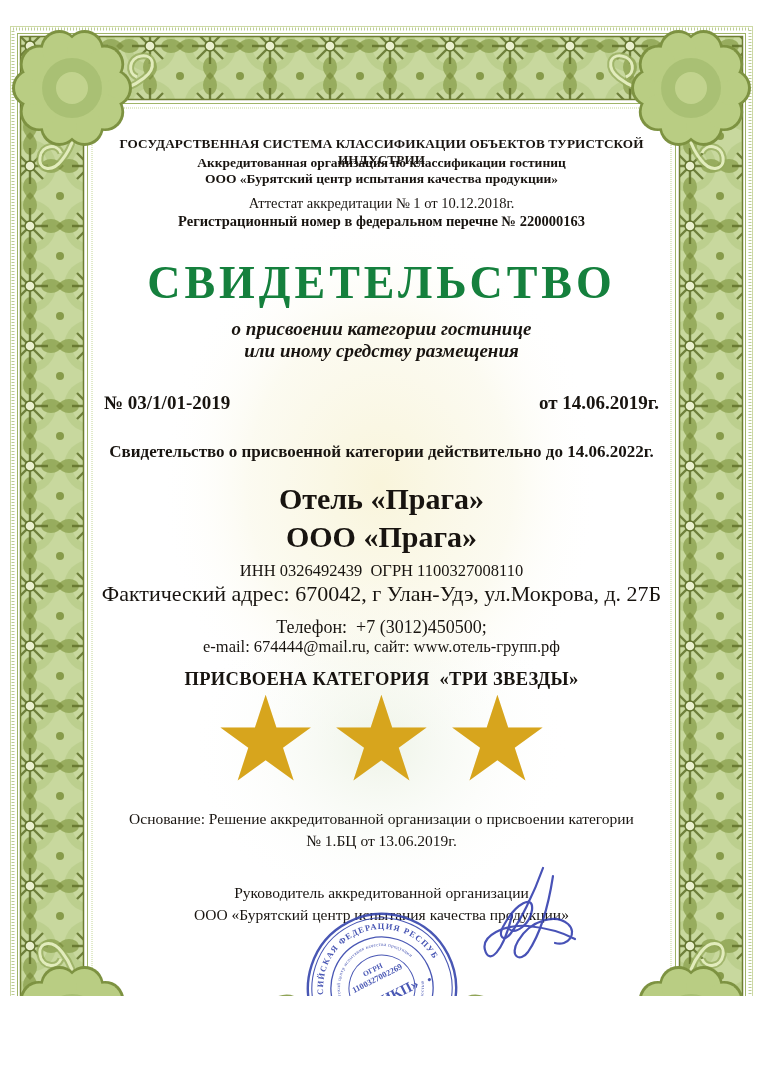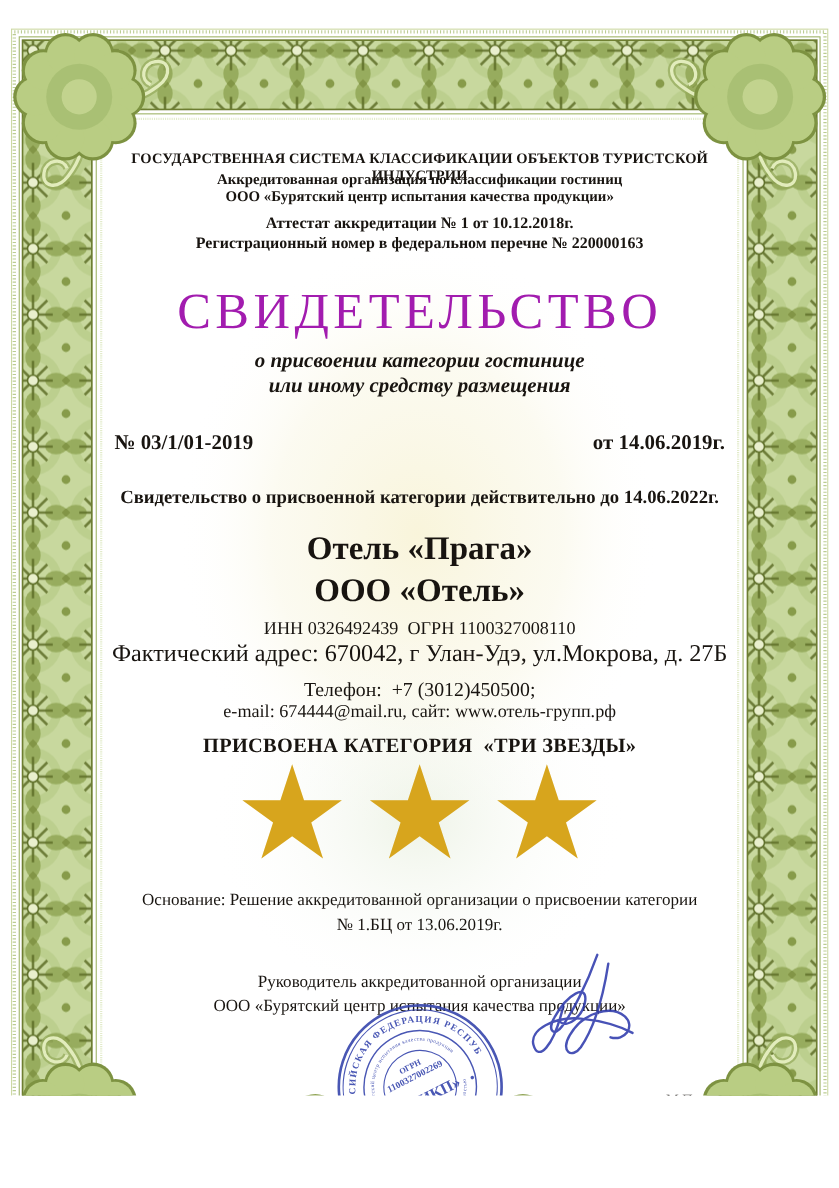--- a/index.html
+++ b/index.html
@@ -10,23 +10,23 @@
     color:#181410;
   }
   .frame-svg,.overlay-svg{position:absolute;left:0;top:0;width:763px;height:1080px;}
   .frame-svg{z-index:1;}
   .content{position:absolute;left:98px;top:0;width:567px;height:1080px;z-index:2;}
   .content > div{position:absolute;width:100%;text-align:center;}
   .pre{white-space:pre-wrap;}
   .hdr1{top:120px;font-weight:bold;font-size:13.2px;letter-spacing:.1px;}
   .hdr2{top:139px;font-weight:bold;font-size:13.5px;}
   .hdr3{top:155px;font-weight:bold;font-size:13.5px;}
-  .hdr4{top:179px;font-weight:bold;font-size:14.5px;}
+  .hdr4{top:179px;font-weight:normal;font-size:14.5px;}
   .hdr5{top:197px;font-weight:bold;font-size:14.5px;}
-  .cert-title{top:240px;font-weight:normal;font-size:46px;letter-spacing:4px;color:#a21caf;}
+  .cert-title{top:240px;font-weight:bold;font-size:46px;letter-spacing:4px;color:#15803d;}
   .cert-sub{top:302px;font-weight:bold;font-style:italic;font-size:19px;line-height:1.18;}
   .numrow{top:376px;font-weight:bold;font-size:19px;display:flex;justify-content:space-between;padding:0 6px;box-sizing:border-box;}
   .validity{top:426px;font-weight:bold;font-size:17px;}
   .hotel{top:464px;font-weight:bold;font-size:30px;line-height:1.25;}
   .inn{top:545px;font-size:16.5px;}
   .addr{top:565px;font-size:22px;}
   .phone{top:601px;font-size:18px;}
   .email{top:621px;font-size:16.5px;}
   .category{top:653px;font-weight:bold;font-size:18.5px;letter-spacing:.3px;}
   .stars{top:664px;display:flex;justify-content:center;gap:10px;line-height:1;}
@@ -170,21 +170,21 @@
 
     <div class="numrow">
       <span>№ 03/1/01-2019</span>
       <span>от 14.06.2019г.</span>
     </div>
 
     <div class="validity">Свидетельство о присвоенной категории действительно до 14.06.2022г.</div>
 
     <div class="hotel">
       <div>Отель «Прага»</div>
-      <div>ООО «Отель»</div>
+      <div>ООО «Прага»</div>
     </div>
 
     <div class="inn pre">ИНН 0326492439  ОГРН 1100327008110</div>
     <div class="addr">Фактический адрес: 670042, г Улан-Удэ, ул.Мокрова, д. 27Б</div>
     <div class="phone pre">Телефон:  +7 (3012)450500;</div>
     <div class="email">e-mail: 674444@mail.ru, сайт: www.отель-групп.рф</div>
 
     <div class="category pre">ПРИСВОЕНА КАТЕГОРИЯ  «ТРИ ЗВЕЗДЫ»</div>
 
     <div class="stars">

